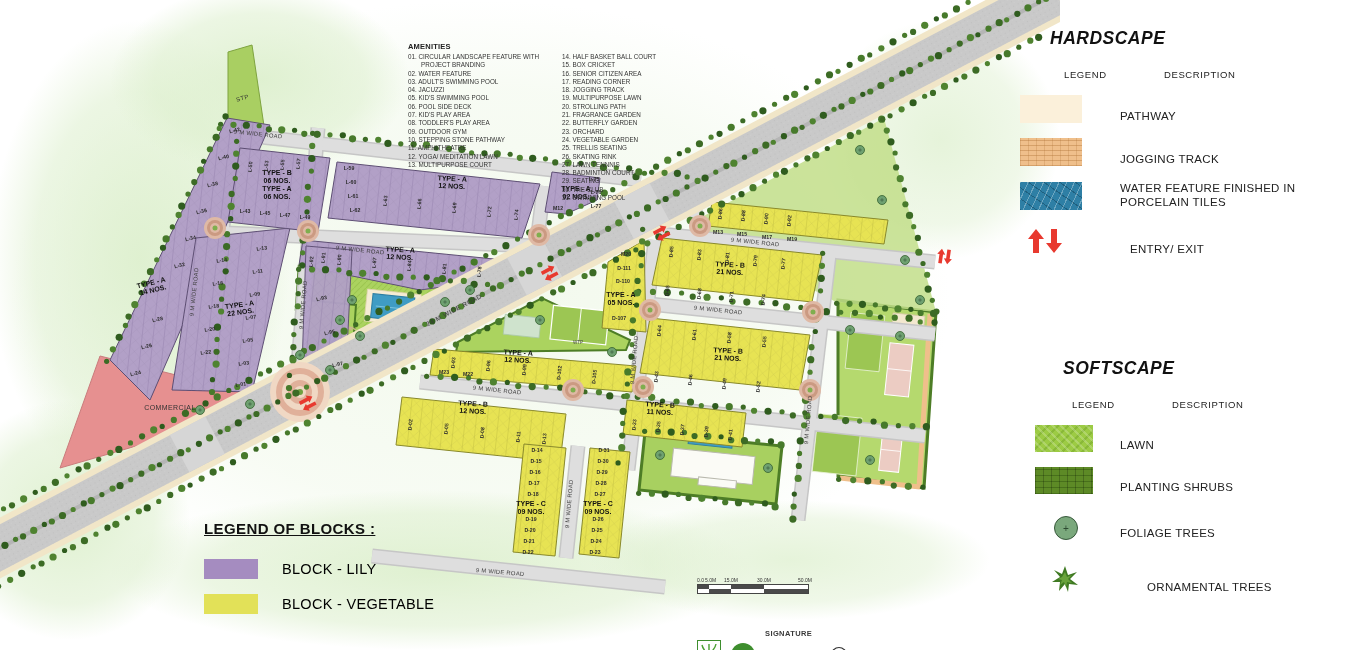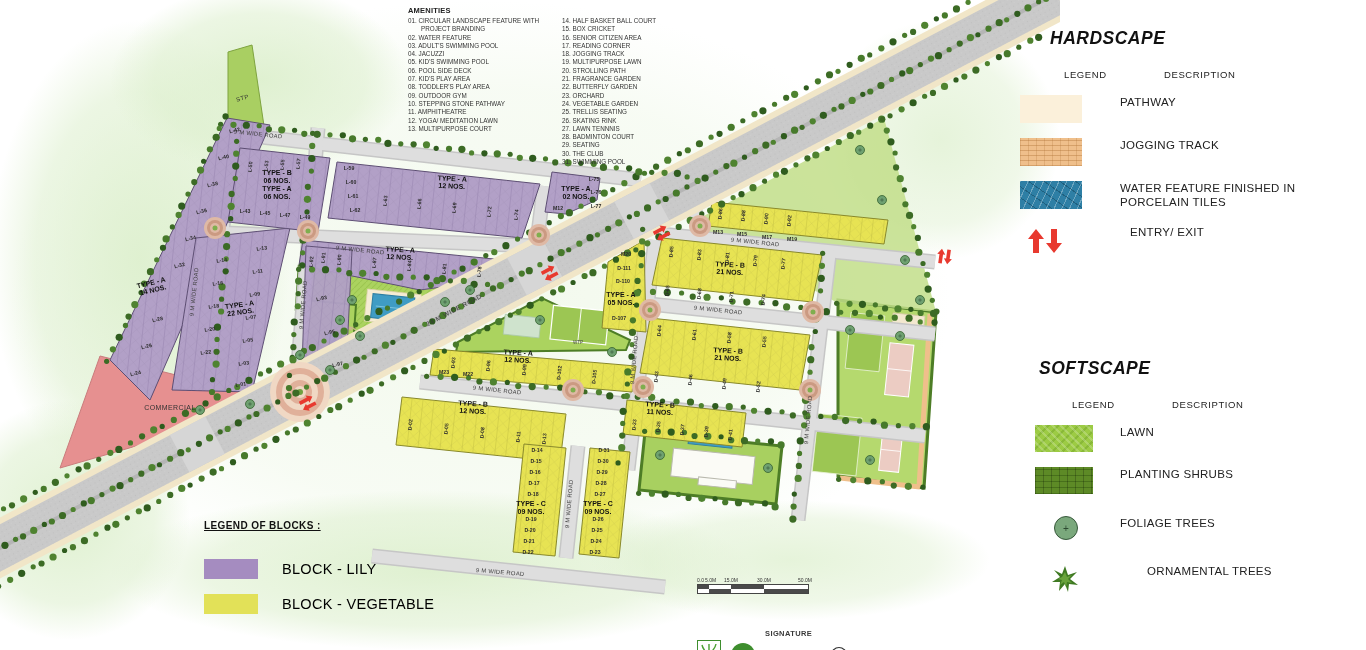--- a/index.html
+++ b/index.html
@@ -1,48 +1,48 @@
 <!DOCTYPE html>
 <html><head>
 <meta charset="utf-8">
 <style>
   html,body{margin:0;padding:0;background:#fff;}
   .stage{position:relative;width:1366px;height:650px;background:#ffffff;overflow:hidden;
          font-family:"Liberation Sans",sans-serif;color:#222;}
   .panel{position:absolute;}
   
   #amenities{left:408px;top:6px;width:302px;}
-  .amen-title{font-size:7.5px;font-weight:bold;letter-spacing:.2px;margin-bottom:2px;}
+  .amen-title{font-size:7.5px;font-weight:bold;letter-spacing:.2px;margin-bottom:2px;margin-top:36px;}
   .amen-cols{display:flex;gap:8px;}
   .amen-cols ul{list-style:none;margin:0;padding:0;width:146px;}
   .amen-cols li{font-size:6.3px;line-height:1.32;padding-left:13px;text-indent:-13px;color:#333;}
   
   #hardscape{left:1018px;top:28px;width:348px;}
   #softscape{left:1018px;top:358px;width:348px;}
   .leg-title{font-size:17.5px;font-weight:bold;letter-spacing:.5px;color:#111;margin:0;font-style:italic;}
   #hardscape .leg-title{margin-left:32px;}
-  #softscape .leg-title{margin-left:21px;}
+  #softscape .leg-title{margin-left:45px;}
   .leg-hdr{display:flex;margin-top:20px;font-size:9.5px;letter-spacing:.6px;color:#222;}
   .leg-hdr .h1{width:100px;padding-left:4px;margin-left:42px;}
   #softscape .leg-hdr .h1{padding-left:12px;}
-  .lrow{display:flex;align-items:flex-start;margin-top:15px;}
+  .lrow{display:flex;align-items:flex-end;margin-top:15px;}
   .lrow .swcell{width:102px;display:flex;align-items:center;}
   .lrow .desc{font-size:11.5px;color:#222;letter-spacing:.3px;line-height:1.25;width:230px;}
   .sw{width:62px;height:28px;margin-left:2px;}
   .sw-pathway{background:#fbf0da;}
   .sw-jog{background:#efbf8b;background-image:repeating-linear-gradient(0deg,rgba(175,115,55,.4) 0 1px,transparent 1px 5px),repeating-linear-gradient(90deg,rgba(175,115,55,.25) 0 1px,transparent 1px 8px);}
   .sw-water{background:#2e7fa5;background-image:repeating-linear-gradient(115deg,rgba(255,255,255,.30) 0 1px,transparent 1px 7px),repeating-linear-gradient(35deg,rgba(10,50,70,.4) 0 1px,transparent 1px 9px);}
   .sw-synth{background:#cfe3cd;}
   .sw-lawn{width:58px;height:27px;margin-left:17px;background:#9ccb44;background-image:repeating-linear-gradient(45deg,rgba(255,255,255,.20) 0 2px,transparent 2px 6px),repeating-linear-gradient(-45deg,rgba(80,130,20,.25) 0 2px,transparent 2px 7px);}
   .sw-shrub{width:58px;height:27px;margin-left:17px;background:#5d8a26;background-image:repeating-linear-gradient(90deg,rgba(0,0,0,.22) 0 1px,transparent 1px 8px),repeating-linear-gradient(0deg,rgba(20,50,0,.3) 0 1px,transparent 1px 6px);}
   .sw-foliage{width:22px;height:22px;margin-left:36px;border-radius:50%;background:#7aa87c;border:1.5px solid #38593c;
               display:flex;align-items:center;justify-content:center;font-size:10px;color:#2c4a30;}
   
   #blocksLegend{left:204px;top:520px;}
-  .bl-title{font-size:10px;font-weight:bold;letter-spacing:.4px;text-decoration:underline;color:#111;margin-bottom:28px;}
+  .bl-title{font-size:15px;font-weight:bold;letter-spacing:.4px;text-decoration:underline;color:#111;margin-bottom:22px;}
   .bl-row{display:flex;align-items:center;margin-top:15px;}
   .bl-sw{width:54px;height:20px;margin-right:24px;}
   .bl-label{font-size:14.5px;letter-spacing:.3px;color:#000000;}
   
   #scalebar{left:697px;top:577px;width:180px;}
   .sb-labels{position:relative;height:7px;font-size:5px;color:#333;}
   .sb-labels span{position:absolute;top:0;}
   .sb-bar{width:110px;height:8px;border:0.5px solid #444;display:flex;flex-direction:column;}
   .sb-bar .row{display:flex;height:4px;}
   .sb-bar .c{height:4px;}

